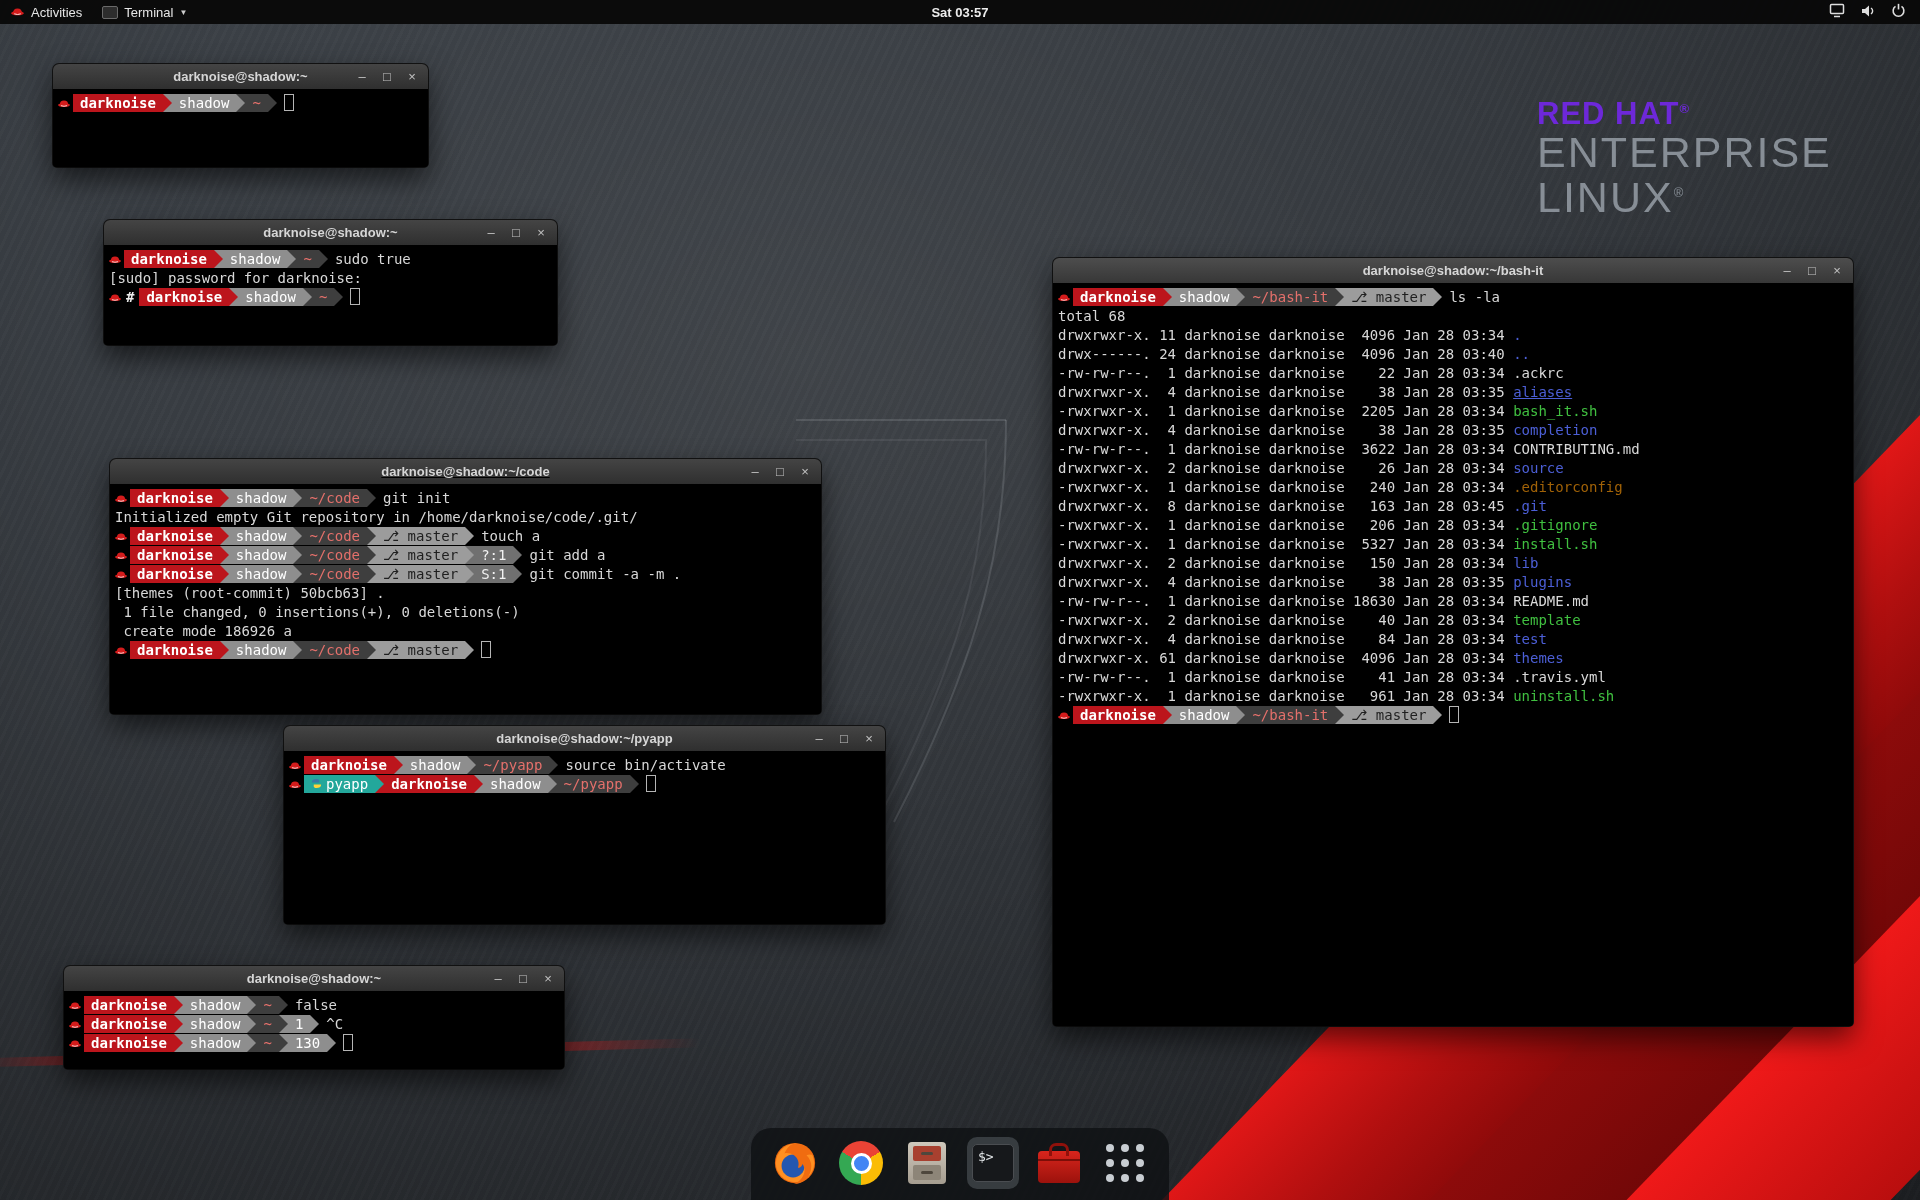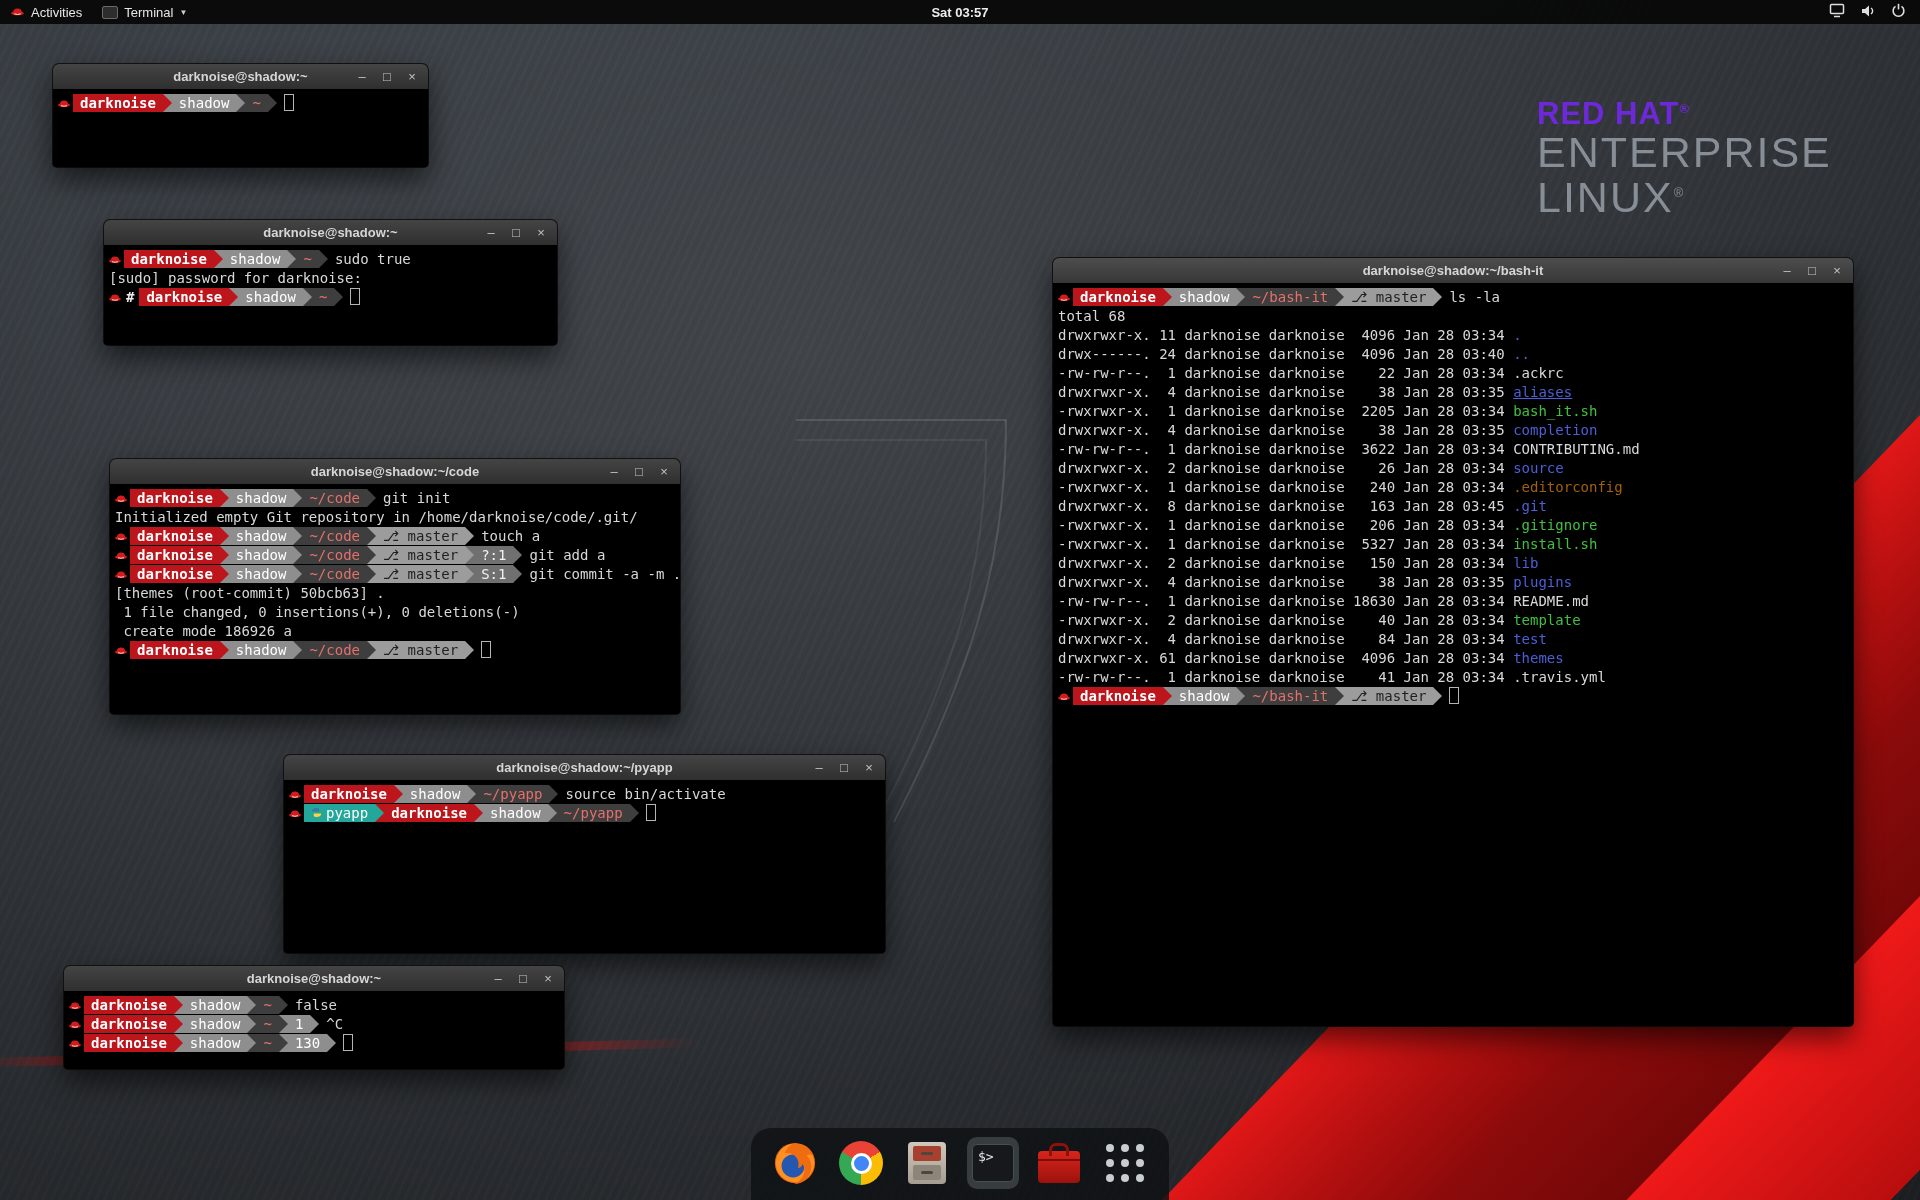--- a/index.html
+++ b/index.html
@@ -187,21 +187,21 @@
           <span class="sep" style="border-left-color: rgb(188, 21, 28); background: rgb(142, 142, 142);"></span>
           <span class="seg" style="background: rgb(142, 142, 142); color: rgb(255, 255, 255);">shadow</span>
           <span class="sep" style="border-left-color: rgb(142, 142, 142); background: rgb(62, 62, 62);"></span>
           <span class="seg" style="background: rgb(62, 62, 62); color: rgb(228, 112, 107);">~</span>
           <span class="sep" style="border-left-color: rgb(62, 62, 62);"></span>
           <span class="cursor"></span>
         </div>
       </div>
   </div>
 
-  <div class="window" style="left: 110px; top: 459px; width: 570px; height: 255px;">
+  <div class="window" style="left: 110px; top: 459px; width: 711px; height: 255px; text-decoration: underline;">
     <div class="titlebar">
       <span class="title">darknoise@shadow:~/code</span>
       <span class="winbtns">
         <span class="wbtn min">–</span>
         <span class="wbtn max">□</span>
         <span class="wbtn cls">×</span>
       </span>
     </div>
     <div class="term-body">
         <div class="tline">
@@ -304,21 +304,21 @@
           <span class="sep" style="border-left-color: rgb(142, 142, 142); background: rgb(62, 62, 62);"></span>
           <span class="seg" style="background: rgb(62, 62, 62); color: rgb(228, 112, 107);">~/code</span>
           <span class="sep" style="border-left-color: rgb(62, 62, 62); background: rgb(156, 156, 156);"></span>
           <span class="seg" style="background: rgb(156, 156, 156); color: rgb(31, 31, 31);">⎇ master</span>
           <span class="sep" style="border-left-color: rgb(156, 156, 156);"></span>
           <span class="cursor"></span>
         </div>
       </div>
   </div>
 
-  <div class="window" style="left: 284px; top: 755px; width: 601px; height: 198px;">
+  <div class="window" style="left: 284px; top: 726px; width: 601px; height: 198px;">
     <div class="titlebar">
       <span class="title">darknoise@shadow:~/pyapp</span>
       <span class="winbtns">
         <span class="wbtn min">–</span>
         <span class="wbtn max">□</span>
         <span class="wbtn cls">×</span>
       </span>
     </div>
     <div class="term-body">
         <div class="tline">
@@ -525,20 +525,24 @@
           <span class="out">drwxrwxr-x.  4 darknoise darknoise    84 Jan 28 03:34 </span>
           <span class="out" style="padding-left: 0px; color: rgb(76, 95, 215);">test</span>
         </div>
         <div class="tline">
           <span class="out">drwxrwxr-x. 61 darknoise darknoise  4096 Jan 28 03:34 </span>
           <span class="out" style="padding-left: 0px; color: rgb(76, 95, 215);">themes</span>
         </div>
         <div class="tline">
           <span class="out">-rw-rw-r--.  1 darknoise darknoise    41 Jan 28 03:34 </span>
           <span class="out" style="padding-left: 0px; color: rgb(216, 216, 216);">.travis.yml</span>
+        </div>
+        <div class="tline">
+          <span class="out">-rwxrwxr-x.  1 darknoise darknoise   961 Jan 28 03:34 </span>
+          <span class="out" style="padding-left: 0px; color: rgb(64, 192, 64);">uninstall.sh</span>
         </div>
         <div class="tline">
           <span class="hat">
             <svg width="14" height="12" viewBox="0 0 16 12">
               <path d="M3.2 8.2 Q3.2 3.2 8 3.2 Q12.8 3.2 12.8 8.2 Z" fill="#d41c1c"></path>
               <ellipse cx="8" cy="8.4" rx="6.8" ry="2.1" fill="#d41c1c"></ellipse>
               <path d="M4.5 9 Q8 10.5 11.5 9" stroke="#ffffff" stroke-width="0.9" fill="none"></path>
             </svg>
           </span>
           <span class="seg" style="background: rgb(188, 21, 28); color: rgb(255, 255, 255); font-weight: bold;">darknoise</span>

